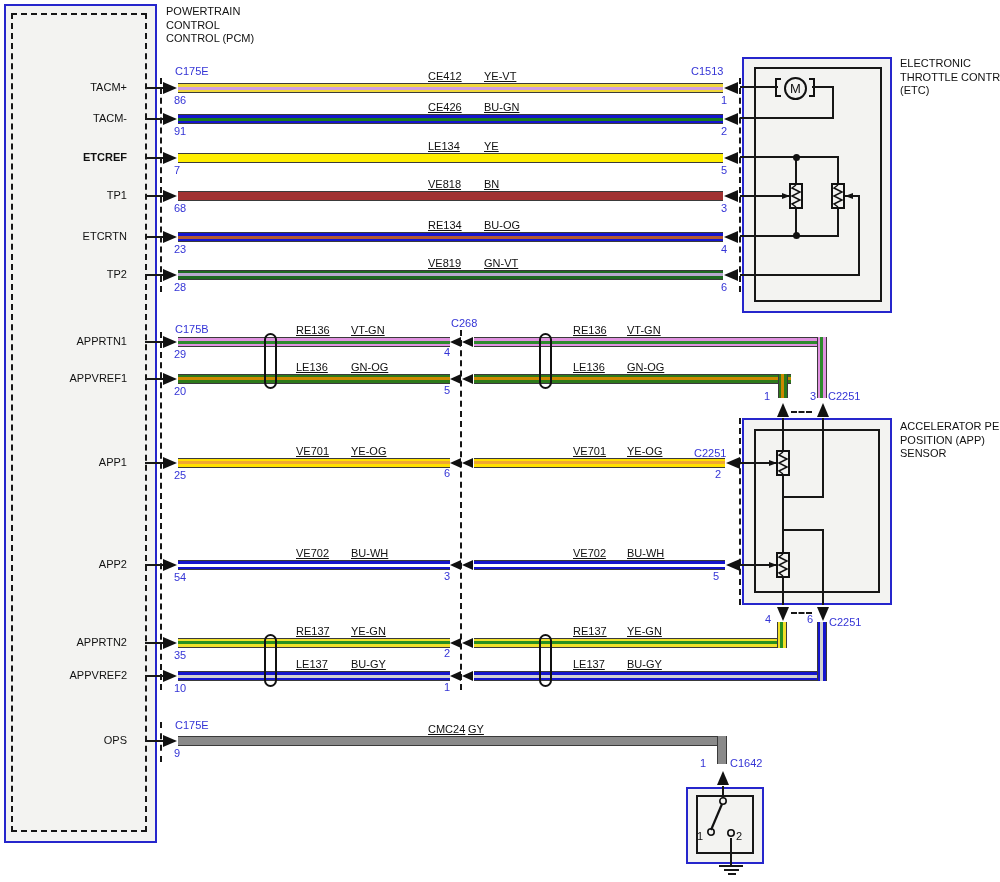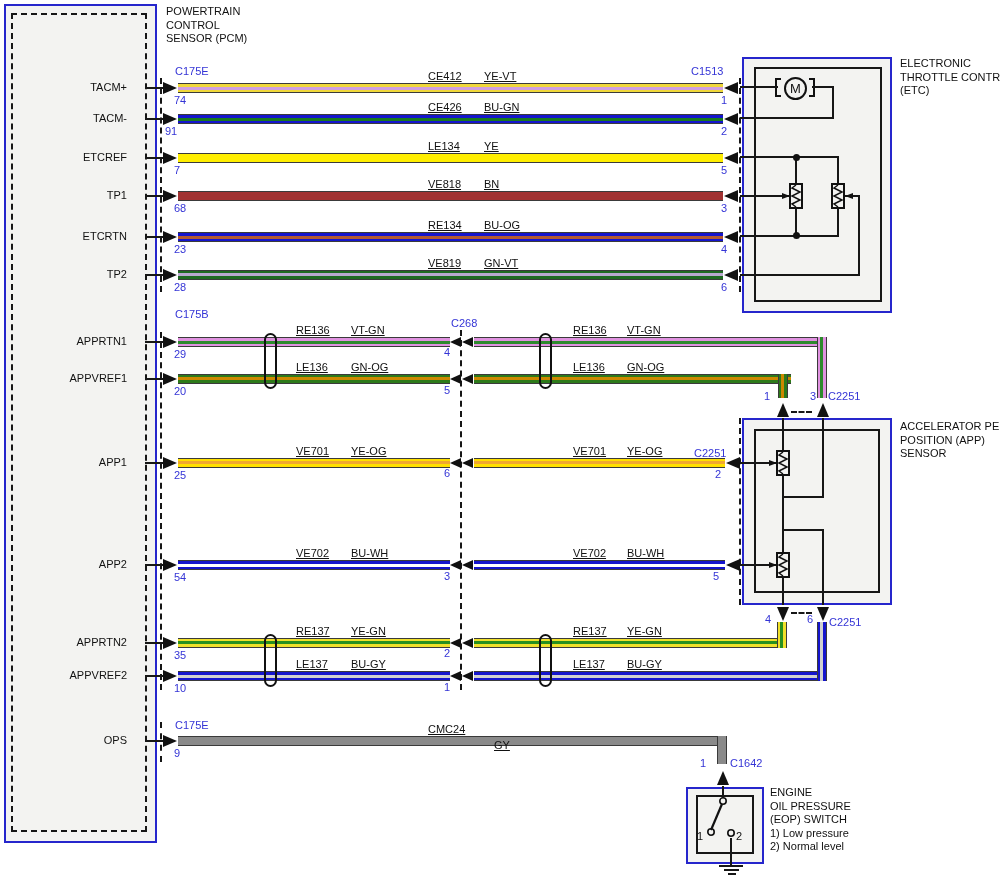--- a/index.html
+++ b/index.html
@@ -27,21 +27,21 @@
 </head>
 <body>
 
 <div id="canvas">
 
   <div class="box" style="left:4px;top:4px;width:153px;height:839px;"></div>
   <div class="pcmdash" style="left:11px;top:13px;width:136px;height:819px;"></div>
   <div class="txt devlabel" style="left:166px;top:5px;">
     <div>POWERTRAIN</div>
     <div>CONTROL</div>
-    <div>SENSOR (PCM)</div>
+    <div>CONTROL (PCM)</div>
   </div>
 
   <div class="box" style="left:742px;top:57px;width:150px;height:256px;"></div>
   <div class="ibox" style="left:754px;top:67px;width:128px;height:235px;"></div>
   <div class="txt devlabel" style="left:900px;top:57px;">
     <div>ELECTRONIC</div>
     <div>THROTTLE CONTROL</div>
     <div>(ETC)</div>
   </div>
   <div class="brkL" style="left:775px;top:78px;"></div>
@@ -57,27 +57,20 @@
   </div>
 
   <div class="box" style="left:686px;top:787px;width:78px;height:77px;"></div>
   <div class="ibox" style="left:696px;top:795px;width:58px;height:59px;"></div>
   <svg class="abs" style="left:706px;top:797px;" width="34" height="44" viewBox="0 0 34 44">
     <circle cx="17" cy="4" r="3.2" fill="none" stroke="#111" stroke-width="1.6"></circle>
     <line x1="16" y1="7" x2="5" y2="33" stroke="#111" stroke-width="2.2"></line>
     <circle cx="5" cy="35" r="3.2" fill="none" stroke="#111" stroke-width="1.6"></circle>
     <circle cx="25" cy="36" r="3.2" fill="none" stroke="#111" stroke-width="1.6"></circle>
   </svg>
-  <div class="txt devlabel" style="left:770px;top:786px;">
-    <div>ENGINE</div>
-    <div>OIL PRESSURE</div>
-    <div>(EOP) SWITCH</div>
-    <div>1) Low pressure</div>
-    <div>2) Normal level</div>
-  </div>
 
   <div class="abs"></div>
 
   <div id="gen" class="abs" style="left:0;top:0;">
       <div style="position: absolute; left: 740px; top: 86px; width: 38px; height: 2px; background: rgb(22, 22, 22);"></div>
       <div style="position: absolute; left: 812px; top: 86px; width: 22px; height: 2px; background: rgb(22, 22, 22);"></div>
       <div style="position: absolute; left: 832px; top: 86px; width: 2px; height: 33px; background: rgb(22, 22, 22);"></div>
       <div style="position: absolute; left: 740px; top: 117px; width: 94px; height: 2px; background: rgb(22, 22, 22);"></div>
       <div style="position: absolute; left: 740px; top: 156px; width: 99px; height: 2px; background: rgb(22, 22, 22);"></div>
       <div style="position: absolute; left: 795px; top: 156px; width: 2px; height: 28px; background: rgb(22, 22, 22);"></div>
@@ -207,29 +200,29 @@
           <polyline points="7,2 3,5 11,9 3,13 11,17 3,21 7,24" fill="none" stroke="#111" stroke-width="1.5"></polyline>
         </svg></div>
       <div style="position: absolute; left: 776px; top: 552px; width: 14px; height: 26px;"><svg width="14" height="26" viewBox="0 0 14 26">
           <rect x="1" y="1" width="12" height="24" fill="#f3f3f1" stroke="#111" stroke-width="2"></rect>
           <polyline points="7,2 3,5 11,9 3,13 11,17 3,21 7,24" fill="none" stroke="#111" stroke-width="1.5"></polyline>
         </svg></div>
       <div class="dot" style="position: absolute; left: 793px; top: 154px;"></div>
       <div class="dot" style="position: absolute; left: 793px; top: 232px;"></div>
       <div class="txt b" style="position: absolute; left: 175px; top: 65px;">C175E</div>
       <div class="txt b" style="position: absolute; left: 691px; top: 65px;">C1513</div>
-      <div class="txt b" style="position: absolute; left: 175px; top: 308px;">C175B</div>
+      <div class="txt b" style="position: absolute; left: 175px; top: 323px;">C175B</div>
       <div class="txt b" style="position: absolute; left: 451px; top: 317px;">C268</div>
       <div class="txt b" style="position: absolute; left: 694px; top: 447px;">C2251</div>
       <div class="txt b" style="position: absolute; left: 828px; top: 390px;">C2251</div>
       <div class="txt b" style="position: absolute; left: 829px; top: 616px;">C2251</div>
       <div class="txt b" style="position: absolute; left: 175px; top: 719px;">C175E</div>
       <div class="txt b" style="position: absolute; left: 730px; top: 757px;">C1642</div>
-      <div class="txt b" style="position: absolute; left: 174px; top: 94px;">74</div>
-      <div class="txt b" style="position: absolute; left: 165px; top: 125px;">91</div>
+      <div class="txt b" style="position: absolute; left: 174px; top: 94px;">86</div>
+      <div class="txt b" style="position: absolute; left: 174px; top: 125px;">91</div>
       <div class="txt b" style="position: absolute; left: 174px; top: 164px;">7</div>
       <div class="txt b" style="position: absolute; left: 174px; top: 202px;">68</div>
       <div class="txt b" style="position: absolute; left: 174px; top: 243px;">23</div>
       <div class="txt b" style="position: absolute; left: 174px; top: 281px;">28</div>
       <div class="txt b" style="position: absolute; left: 174px; top: 348px;">29</div>
       <div class="txt b" style="position: absolute; left: 174px; top: 385px;">20</div>
       <div class="txt b" style="position: absolute; left: 174px; top: 469px;">25</div>
       <div class="txt b" style="position: absolute; left: 174px; top: 571px;">54</div>
       <div class="txt b" style="position: absolute; left: 174px; top: 649px;">35</div>
       <div class="txt b" style="position: absolute; left: 174px; top: 682px;">10</div>
@@ -250,21 +243,21 @@
       <div class="txt b" style="position: absolute; left: 713px; top: 570px;">5</div>
       <div class="txt b" style="position: absolute; left: 764px; top: 390px;">1</div>
       <div class="txt b" style="position: absolute; left: 810px; top: 390px;">3</div>
       <div class="txt b" style="position: absolute; left: 765px; top: 613px;">4</div>
       <div class="txt b" style="position: absolute; left: 807px; top: 613px;">6</div>
       <div class="txt b" style="position: absolute; left: 700px; top: 757px;">1</div>
       <div class="txt bk" style="position: absolute; left: 697px; top: 830px;">1</div>
       <div class="txt bk" style="position: absolute; left: 736px; top: 830px;">2</div>
       <div class="txt pl" style="position: absolute; left: 6px; top: 81px;">TACM+</div>
       <div class="txt pl" style="position: absolute; left: 6px; top: 112px;">TACM-</div>
-      <div class="txt pl" style="position: absolute; left: 6px; top: 151px;">ETCREF</div>
+      <div class="txt pl" style="position: absolute; left: 6px; top: 151px; font-weight: bold;">ETCREF</div>
       <div class="txt pl" style="position: absolute; left: 6px; top: 189px;">TP1</div>
       <div class="txt pl" style="position: absolute; left: 6px; top: 230px;">ETCRTN</div>
       <div class="txt pl" style="position: absolute; left: 6px; top: 268px;">TP2</div>
       <div class="txt pl" style="position: absolute; left: 6px; top: 335px;">APPRTN1</div>
       <div class="txt pl" style="position: absolute; left: 6px; top: 372px;">APPVREF1</div>
       <div class="txt pl" style="position: absolute; left: 6px; top: 456px;">APP1</div>
       <div class="txt pl" style="position: absolute; left: 6px; top: 558px;">APP2</div>
       <div class="txt pl" style="position: absolute; left: 6px; top: 636px;">APPRTN2</div>
       <div class="txt pl" style="position: absolute; left: 6px; top: 669px;">APPVREF2</div>
       <div class="txt pl" style="position: absolute; left: 6px; top: 734px;">OPS</div>
@@ -298,15 +291,15 @@
       <div class="txt wl" style="position: absolute; left: 627px; top: 547px;">BU-WH</div>
       <div class="txt wl" style="position: absolute; left: 296px; top: 625px;">RE137</div>
       <div class="txt wl" style="position: absolute; left: 351px; top: 625px;">YE-GN</div>
       <div class="txt wl" style="position: absolute; left: 573px; top: 625px;">RE137</div>
       <div class="txt wl" style="position: absolute; left: 627px; top: 625px;">YE-GN</div>
       <div class="txt wl" style="position: absolute; left: 296px; top: 658px;">LE137</div>
       <div class="txt wl" style="position: absolute; left: 351px; top: 658px;">BU-GY</div>
       <div class="txt wl" style="position: absolute; left: 573px; top: 658px;">LE137</div>
       <div class="txt wl" style="position: absolute; left: 627px; top: 658px;">BU-GY</div>
       <div class="txt wl" style="position: absolute; left: 428px; top: 723px;">CMC24</div>
-      <div class="txt wl" style="position: absolute; left: 494px; top: 723px; margin-top: 16px;">GY</div>
+      <div class="txt wl" style="position: absolute; left: 468px; top: 723px;">GY</div>
     </div>
 </div>
 
 </body></html>

